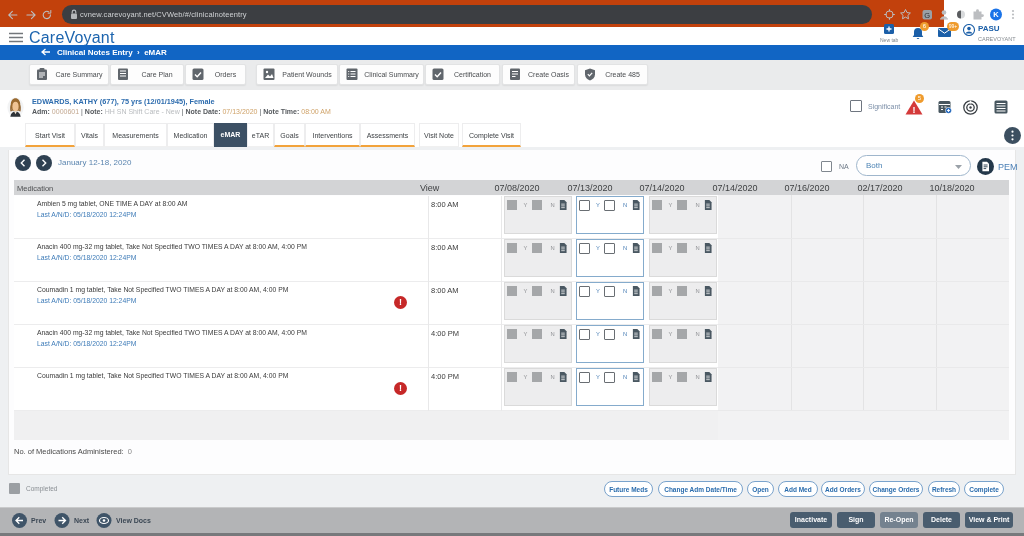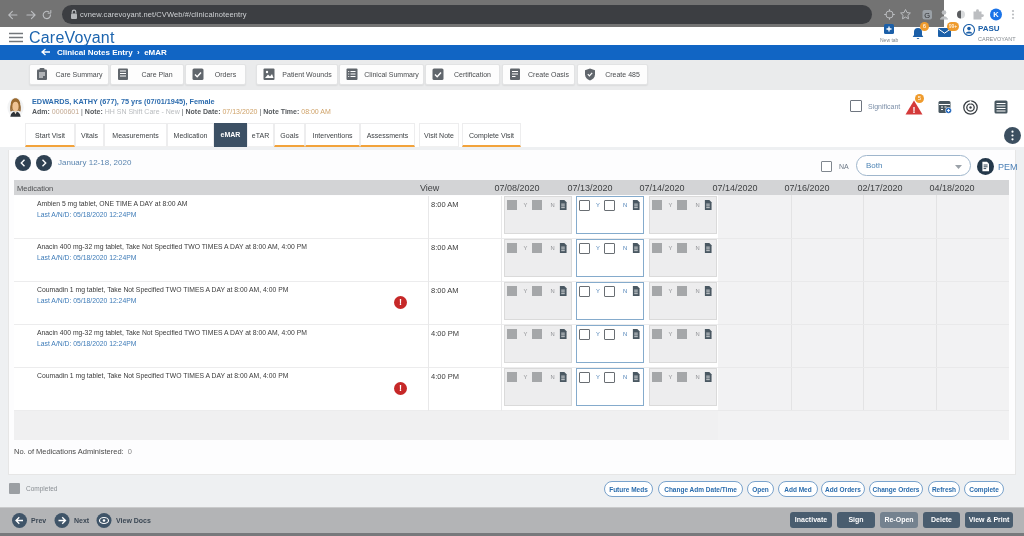--- a/index.html
+++ b/index.html
@@ -5,21 +5,21 @@
 * { margin:0; padding:0; box-sizing:border-box; }
 html,body { width:1024px; height:536px; overflow:hidden; }
 body { font-family:"Liberation Sans", sans-serif; position:relative; background:#fff; }
 .abs { position:absolute; }
 svg { display:block; }
 </style>
 </head>
 <body>
 
 <div class="abs" style="left:0;top:147px;width:1024px;height:360px;background:#eef0f2;"></div>
-<div class="abs" style="left:0;top:0;width:944px;height:27px;background:#737373;">
+<div class="abs" style="left:0;top:0;width:944px;height:27px;background:#c2410c;">
 <svg class="abs" style="left:8px;top:9.5px;" width="46" height="10" viewBox="0 0 50 11">
       <g stroke="#bcbec1" stroke-width="1.2" fill="none" stroke-linecap="round">
         <path d="M0.5 5.5h9M4.5 1.5l-4 4 4 4"></path>
         <path d="M20.5 5.5h9M25.5 1.5l4 4-4 4"></path>
         <path d="M44.6 2.1a4 4 0 1 0 1.8 3.3"></path>
         <path d="M46.8 0.5v3h-3" stroke-width="1.1"></path>
       </g>
     </svg>
 <div class="abs" style="left:62px;top:5px;width:810px;height:19px;border-radius:9.5px;background:#3c3e42;"></div>
 <svg class="abs" style="left:70px;top:9px;" width="8" height="11" viewBox="0 0 8 11">
@@ -140,21 +140,21 @@
 <div class="abs" style="left:599px;top:71px;width:47px;text-align:center;font-size:7px;color:#4a4d50;">Create 485</div>
 <div class="abs" style="left:0;top:90px;width:1024px;height:33px;background:#fff;"></div>
 <svg class="abs" style="left:7px;top:97px;" width="17" height="21" viewBox="0 0 23 23" preserveAspectRatio="none">
     <circle cx="11.5" cy="11.5" r="11" fill="#f2f3f4"></circle>
     <path d="M5 9c0-5 3-7.5 6.5-7.5S18 4 18 9c0 2.5-.6 4.5-1.5 6H6.5C5.6 13.5 5 11.5 5 9z" fill="#9a6a30"></path>
     <ellipse cx="11.5" cy="10.5" rx="4.2" ry="5.2" fill="#efc394"></ellipse>
     <path d="M4.5 21.5c.8-3.6 3.6-5.5 7-5.5s6.2 1.9 7 5.5z" fill="#2e3338"></path>
     <path d="M9.5 15.5h4l-2 3.5z" fill="#f6e7d4"></path>
     <path d="M5.5 8.5C5 12 5.8 14 7 15.2l-2.2.8C4 13.5 4.2 10 5.5 8.5zM17.5 8.5c.5 3.5-.3 5.5-1.5 6.7l2.2.8c.8-2.5.6-6-.7-7.5z" fill="#8a5c28"></path>
   </svg>
-<div class="abs" style="left:32px;top:97px;font-size:7.3px;font-weight:bold;color:#2d6cae;">EDWARDS, KATHY (677), 75 yrs (07/01/1945), Female</div>
+<div class="abs" style="left:32px;top:97px;font-size:7.3px;font-weight:bold;color:#2d6cae;">EDWARDS, KATHY (677), 75 yrs (12/01/1945), Female</div>
 <div class="abs" style="left:32px;top:108px;font-size:7px;color:#55595d;"><span style="font-weight:bold;">Adm:</span> <span style="color:#c2a78f;">0000601</span> <span>|</span> <span style="font-weight:bold;">Note:</span> <span style="color:#b9bcbf;">HH SN Shift Care - New</span> <span>|</span> <span style="font-weight:bold;">Note Date:</span> <span style="color:#cfa268;">07/13/2020</span> <span>|</span> <span style="font-weight:bold;">Note Time:</span> <span style="color:#cfa268;">08:00 AM</span></div>
 <div class="abs" style="left:850px;top:100px;width:12px;height:12px;border:1.5px solid #6f7680;border-radius:1px;background:#fff;"></div>
 <div class="abs" style="left:868px;top:103px;font-size:7px;color:#7c8fa8;">Significant</div>
 <svg class="abs" style="left:905px;top:100px;" width="18" height="15" viewBox="0 0 18 15">
     <path d="M9 .5L17.5 14.5H.5z" fill="#d43a3a"></path>
     <text x="9" y="12.5" font-size="9" fill="#fff" text-anchor="middle" font-weight="bold" font-family="Liberation Sans">!</text>
   </svg>
 <div class="abs" style="left:915px;top:94px;width:9px;height:9px;border-radius:50%;background:#ef9b2d;color:#fff;font-size:6px;text-align:center;line-height:9px;">5</div>
 <svg class="abs" style="left:938px;top:100px;" width="14" height="14" viewBox="0 0 14 14">
     <rect x="0.5" y="1" width="12" height="12" rx="1.5" fill="#47565f"></rect>
@@ -215,21 +215,21 @@
 <div class="abs" style="left:998px;top:162px;font-size:9px;color:#4a7fb5;">PEM</div>
 <div class="abs" style="left:14px;top:180px;width:995px;height:15px;background:#d3d4d6;"></div>
 <div class="abs" style="left:17px;top:184px;font-size:7.5px;color:#4c4e50;">Medication</div>
 <div class="abs" style="left:420px;top:183px;font-size:9px;color:#3f4143;">View</div>
 <div class="abs" style="left:481px;top:183px;width:72px;text-align:center;font-size:9px;color:#3f4143;">07/08/2020</div>
 <div class="abs" style="left:554px;top:183px;width:72px;text-align:center;font-size:9px;color:#3f4143;">07/13/2020</div>
 <div class="abs" style="left:626px;top:183px;width:72px;text-align:center;font-size:9px;color:#3f4143;">07/14/2020</div>
 <div class="abs" style="left:699px;top:183px;width:72px;text-align:center;font-size:9px;color:#3f4143;">07/14/2020</div>
 <div class="abs" style="left:771px;top:183px;width:72px;text-align:center;font-size:9px;color:#3f4143;">07/16/2020</div>
 <div class="abs" style="left:844px;top:183px;width:72px;text-align:center;font-size:9px;color:#3f4143;">02/17/2020</div>
-<div class="abs" style="left:916px;top:183px;width:72px;text-align:center;font-size:9px;color:#3f4143;">04/18/2020</div>
+<div class="abs" style="left:916px;top:183px;width:72px;text-align:center;font-size:9px;color:#3f4143;">10/18/2020</div>
 <div class="abs" style="left:718px;top:195px;width:291px;height:245px;background:#f2f2f3;"></div>
 <div class="abs" style="left:791px;top:195px;width:1px;height:216px;background:#e3e3e4;"></div>
 <div class="abs" style="left:863px;top:195px;width:1px;height:216px;background:#e3e3e4;"></div>
 <div class="abs" style="left:936px;top:195px;width:1px;height:216px;background:#e3e3e4;"></div>
 <div class="abs" style="left:14px;top:411px;width:704px;height:29px;background:#f0f0f1;"></div>
 <div class="abs" style="left:14px;top:196px;width:704px;height:43px;background:#fff;border-bottom:1px solid #ececed;"></div>
 <div class="abs" style="left:37px;top:200px;font-size:6.8px;color:#3a3a3a;">Ambien 5 mg tablet, ONE TIME A DAY at 8:00 AM</div>
 <div class="abs" style="left:37px;top:211px;font-size:6.8px;color:#3f7cb8;">Last A/N/D: 05/18/2020 12:24PM</div>
 <div class="abs" style="left:431px;top:200px;font-size:7.5px;color:#3a3a3a;">8:00 AM</div>
 <div class="abs" style="left:428px;top:196px;width:1px;height:43px;background:#e8e8e9;"></div>

